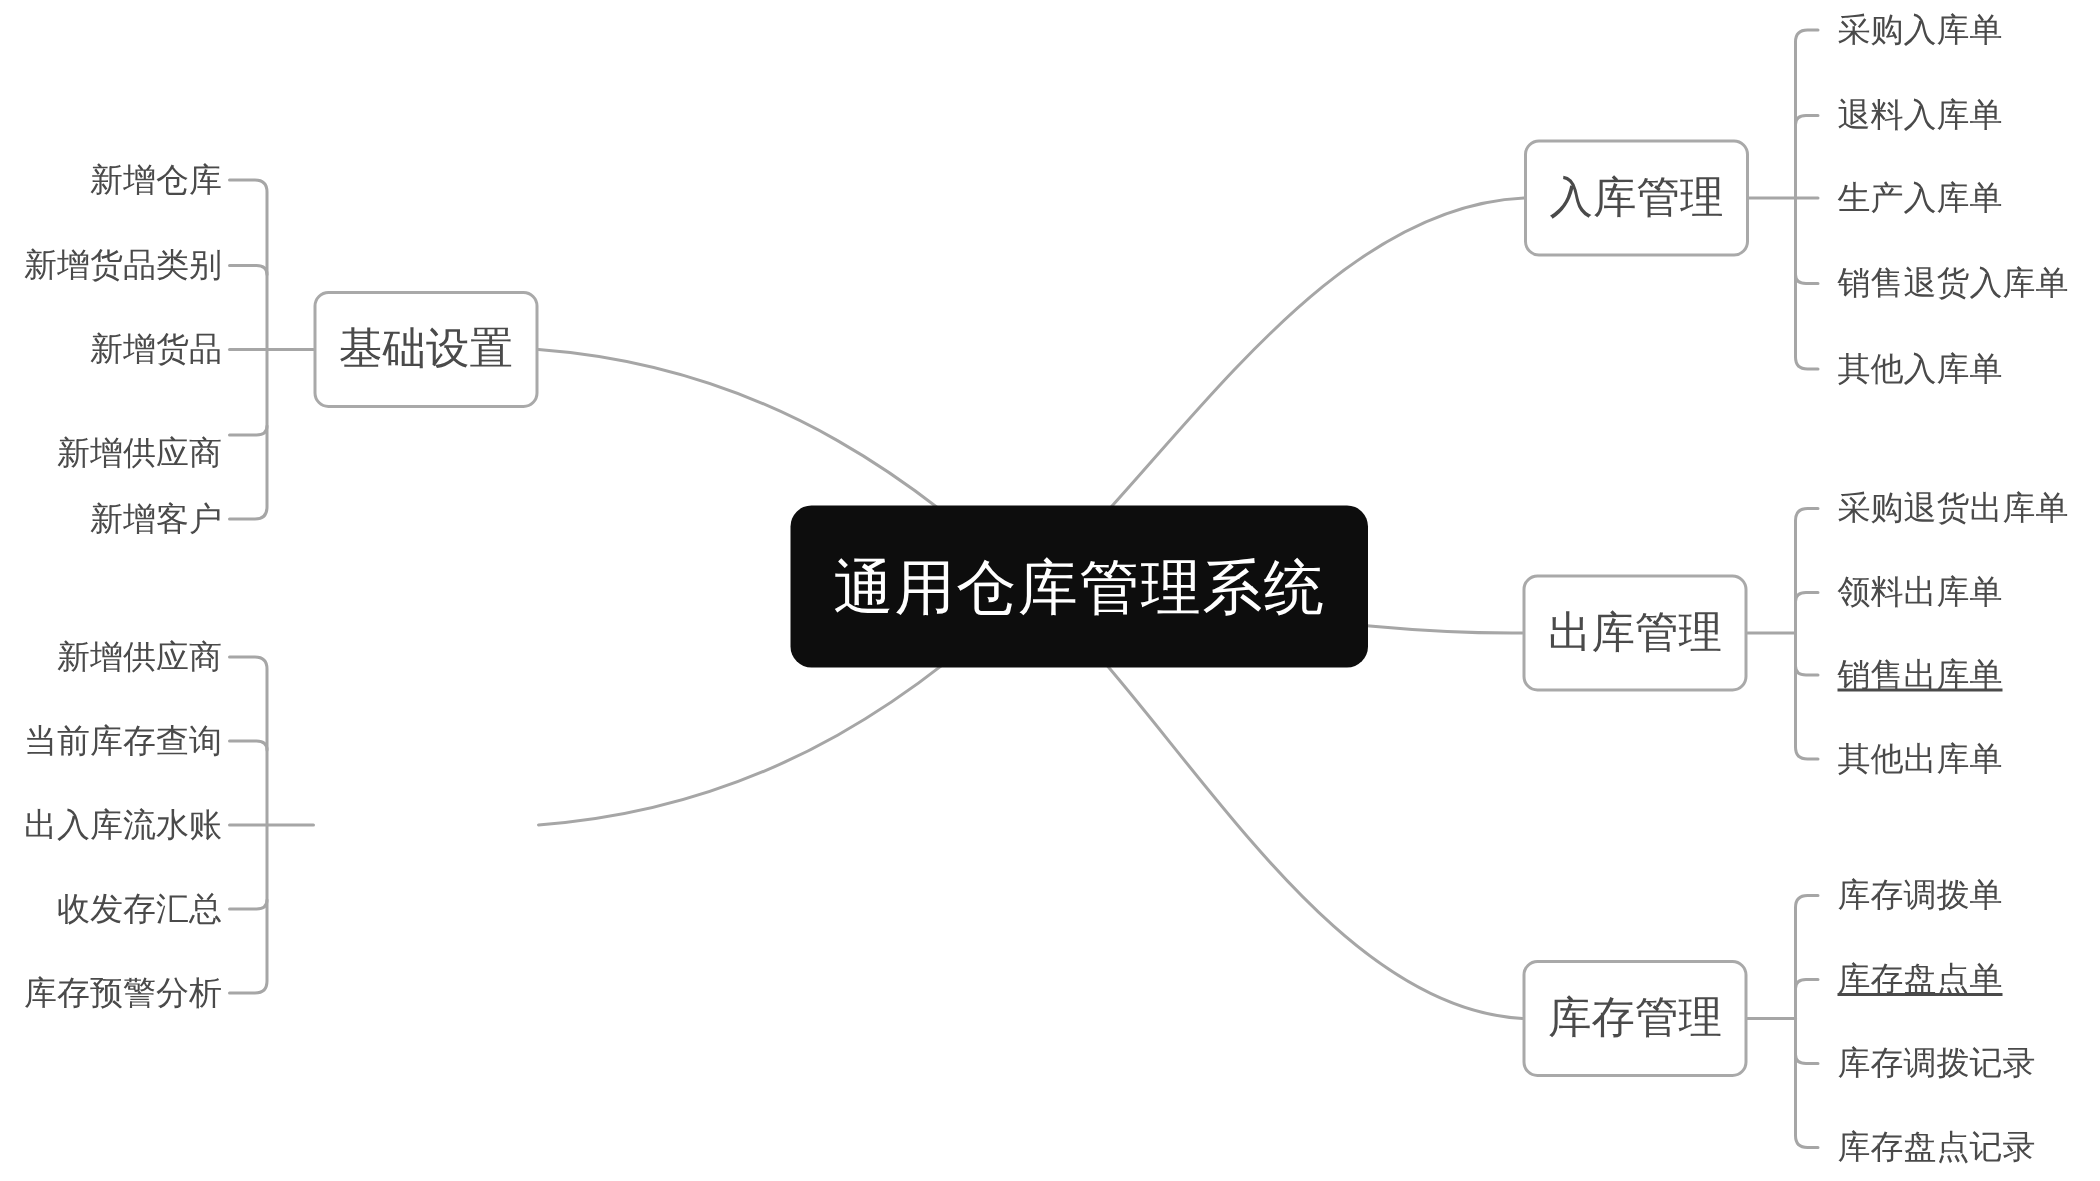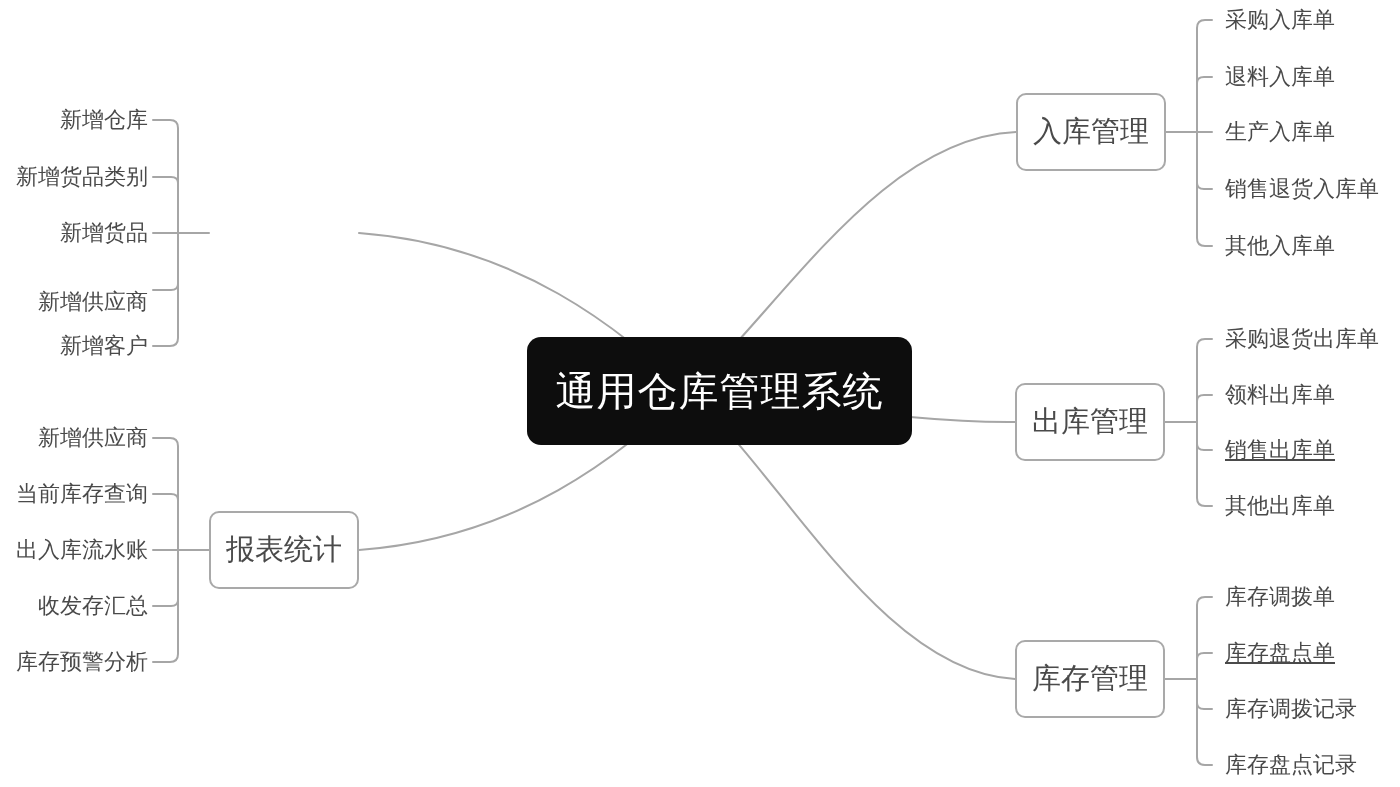--- a/index.html
+++ b/index.html
@@ -71,21 +71,21 @@
     <path d="M 1212,450 H 1204 Q 1197,450 1197,444"></path>
 
     <path d="M 1165,679 H 1197"></path>
     <path d="M 1212,597 H 1205 Q 1197,597 1197,605 V 757 Q 1197,765 1205,765 H 1212"></path>
     <path d="M 1212,653 H 1204 Q 1197,653 1197,659"></path>
     <path d="M 1212,709 H 1204 Q 1197,709 1197,703"></path>
   </svg>
 
   <div class="root-node">通用仓库管理系统</div>
 
-  <div class="branch-node" style="left:209px;top:511px;">报表统计</div>
+  <div class="branch-node" style="left:209px;top:194px;">基础设置</div>
   <div class="branch-node" style="left:1015px;top:383px;">出库管理</div>
   <div class="branch-node" style="left:1016px;top:93px;">入库管理</div>
   <div class="branch-node" style="left:1015px;top:640px;">库存管理</div>
 
   <div class="leaf left" style="right:1252px;top:106px;">新增仓库</div>
   <div class="leaf left" style="right:1252px;top:163px;">新增货品类别</div>
   <div class="leaf left" style="right:1252px;top:219px;">新增货品</div>
   <div class="leaf left" style="right:1252px;top:288px;">新增供应商</div>
   <div class="leaf left" style="right:1252px;top:332px;">新增客户</div>
 

